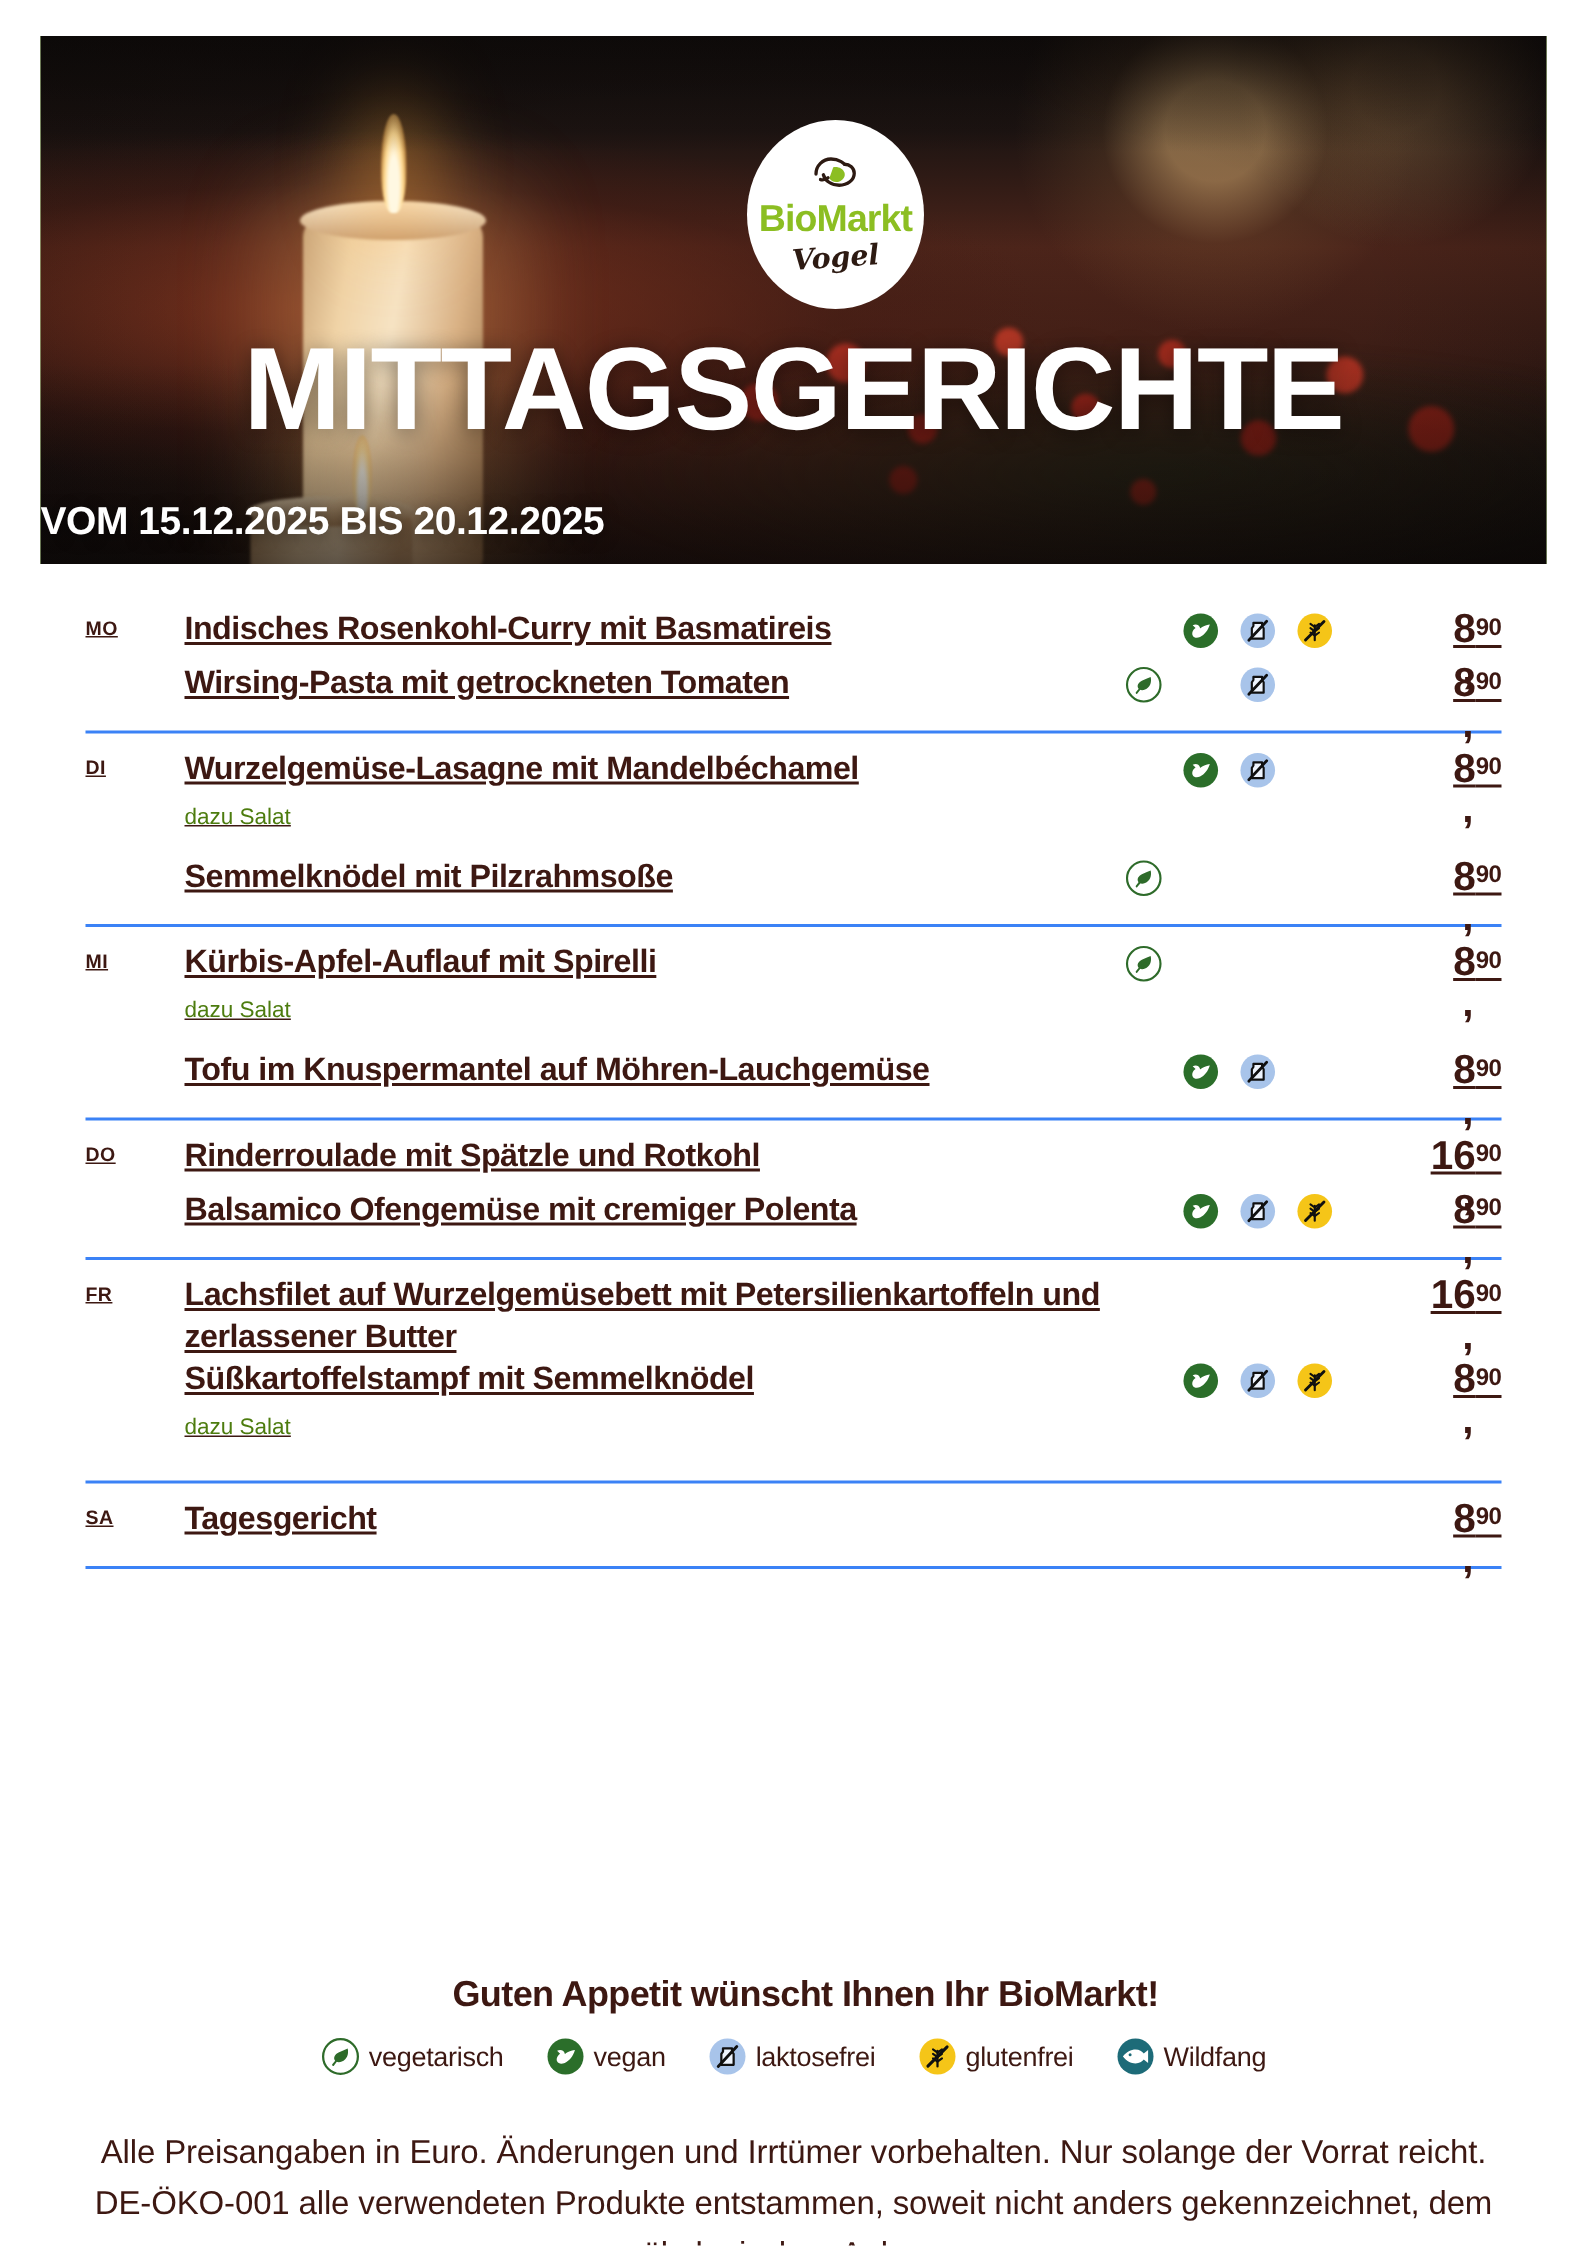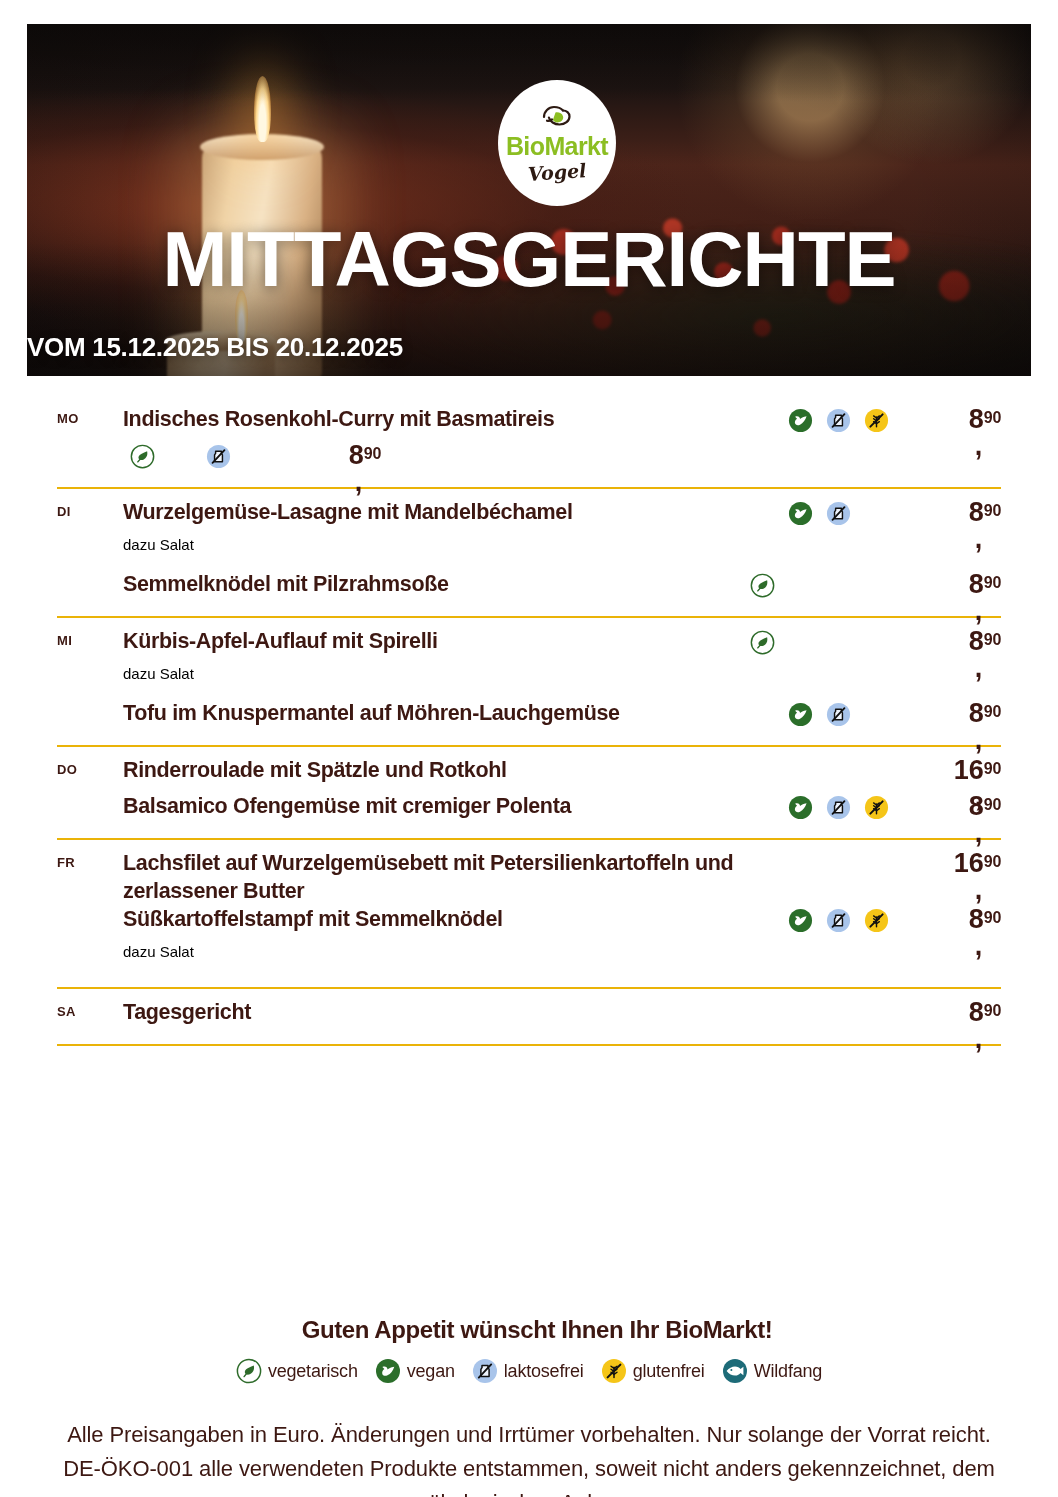--- a/index.html
+++ b/index.html
@@ -114,21 +114,21 @@
     text-shadow:0 2px 14px rgba(0,0,0,.45);
   }
   .hero-sub{
     position:absolute;left:0;right:0;top:308px;text-align:left;
     font-size:26px;font-weight:800;color:#ffffff;letter-spacing:-.3px;
     text-shadow:0 2px 10px rgba(0,0,0,.5);
   }
 
   
   .menu{position:absolute;left:57px;top:396px;width:944px;}
-  .day-block{border-bottom:2px solid #eab308;}
+  .day-block{border-bottom:2px solid #3b82f6;text-decoration:underline;}
   .day-block:first-child{border-top:0;}
 
   .row{
     display:flex;align-items:flex-start;
     min-height:36px;
   }
   .col-day{
     width:66px;flex:0 0 66px;
     font-size:13px;font-weight:700;letter-spacing:.3px;
     color:#3d1812;padding-top:6px;
@@ -153,38 +153,38 @@
   .col-price .cts{
     font-size:16px;font-weight:800;vertical-align:5px;letter-spacing:-.3px;
   }
   .col-price .comma{
     display:inline-block;width:0;position:relative;
   }
   .col-price .comma i{
     position:absolute;left:-9px;top:4px;font-style:normal;font-size:27px;
   }
   .note{
-    font-size:15px;font-weight:400;line-height:1.2;color:#000000;
+    font-size:15px;font-weight:400;line-height:1.2;color:#4d7c0f;
     margin:1px 0 4px 0;letter-spacing:0;
   }
   .sp-t{height:9px;}
   .sp-b{height:10px;}
 
   
   .badge{width:25px;height:25px;border-radius:50%;display:block;}
   .badge svg{display:block;width:25px;height:25px;}
 
   
   .appetit{
     position:absolute;left:16px;right:0;top:1316px;text-align:center;
     font-size:24px;font-weight:800;color:#3d1812;letter-spacing:-.4px;
   }
   .legend{
     position:absolute;left:0;right:0;top:1358px;
-    display:flex;justify-content:center;align-items:center;gap:17px;
+    display:flex;justify-content:center;align-items:center;gap:28px;
   }
   .legend-item{display:flex;align-items:center;gap:6px;}
   .legend-item .lbl{font-size:18px;color:#3d1812;font-weight:400;letter-spacing:-.2px;}
   .legend-item .badge{width:26px;height:26px;}
   .legend-item .badge svg{width:26px;height:26px;}
 
   .fineprint{
     position:absolute;left:0;right:0;top:1418px;text-align:center;
     font-size:22px;line-height:1.55;color:#3d1812;font-weight:400;
     letter-spacing:-.1px;
@@ -256,20 +256,21 @@
                 <path d="M13 10.4l3-2.2M13 10.4l-3-2.2M13 13.4l3-2.2M13 13.4l-3-2.2M13 16.4l3-2.2M13 16.4l-3-2.2" stroke="#101010" stroke-width="1.4" stroke-linecap="round"></path>
                 <path d="M6.6 19.4L19.4 6.6" stroke="#101010" stroke-width="2" stroke-linecap="round"></path>
               </svg>
             </span>
           </span>
         </div>
         <div class="col-price"><span>8</span><span class="comma"><i>,</i></span><span class="cts">90</span></div>
       </div>
       <div class="row">
         <div class="col-day"></div>
+        <div class="col-name">Wirsing-Pasta mit getrockneten Tomaten</div>
         <div class="col-icons">
           <span class="slot">
             <span class="badge">
               <svg viewBox="0 0 26 26" aria-hidden="true">
                 <circle cx="13" cy="13" r="11.6" fill="#fff" stroke="#2e6b2a" stroke-width="1.5"></circle>
                 <path d="M17.8 7.6c.9 3.9-.6 7.3-3.9 8.7-2 .9-4 .4-4.8-1-.9-1.7.2-3.8 2.6-5 2-1 4.2-1.9 6.1-2.7z" fill="#2e6b2a"></path>
                 <path d="M8.1 18.6c1.6-2.5 3.6-4.4 6.1-5.8" fill="none" stroke="#2e6b2a" stroke-width="1.4" stroke-linecap="round"></path>
               </svg>
             </span>
           </span>

